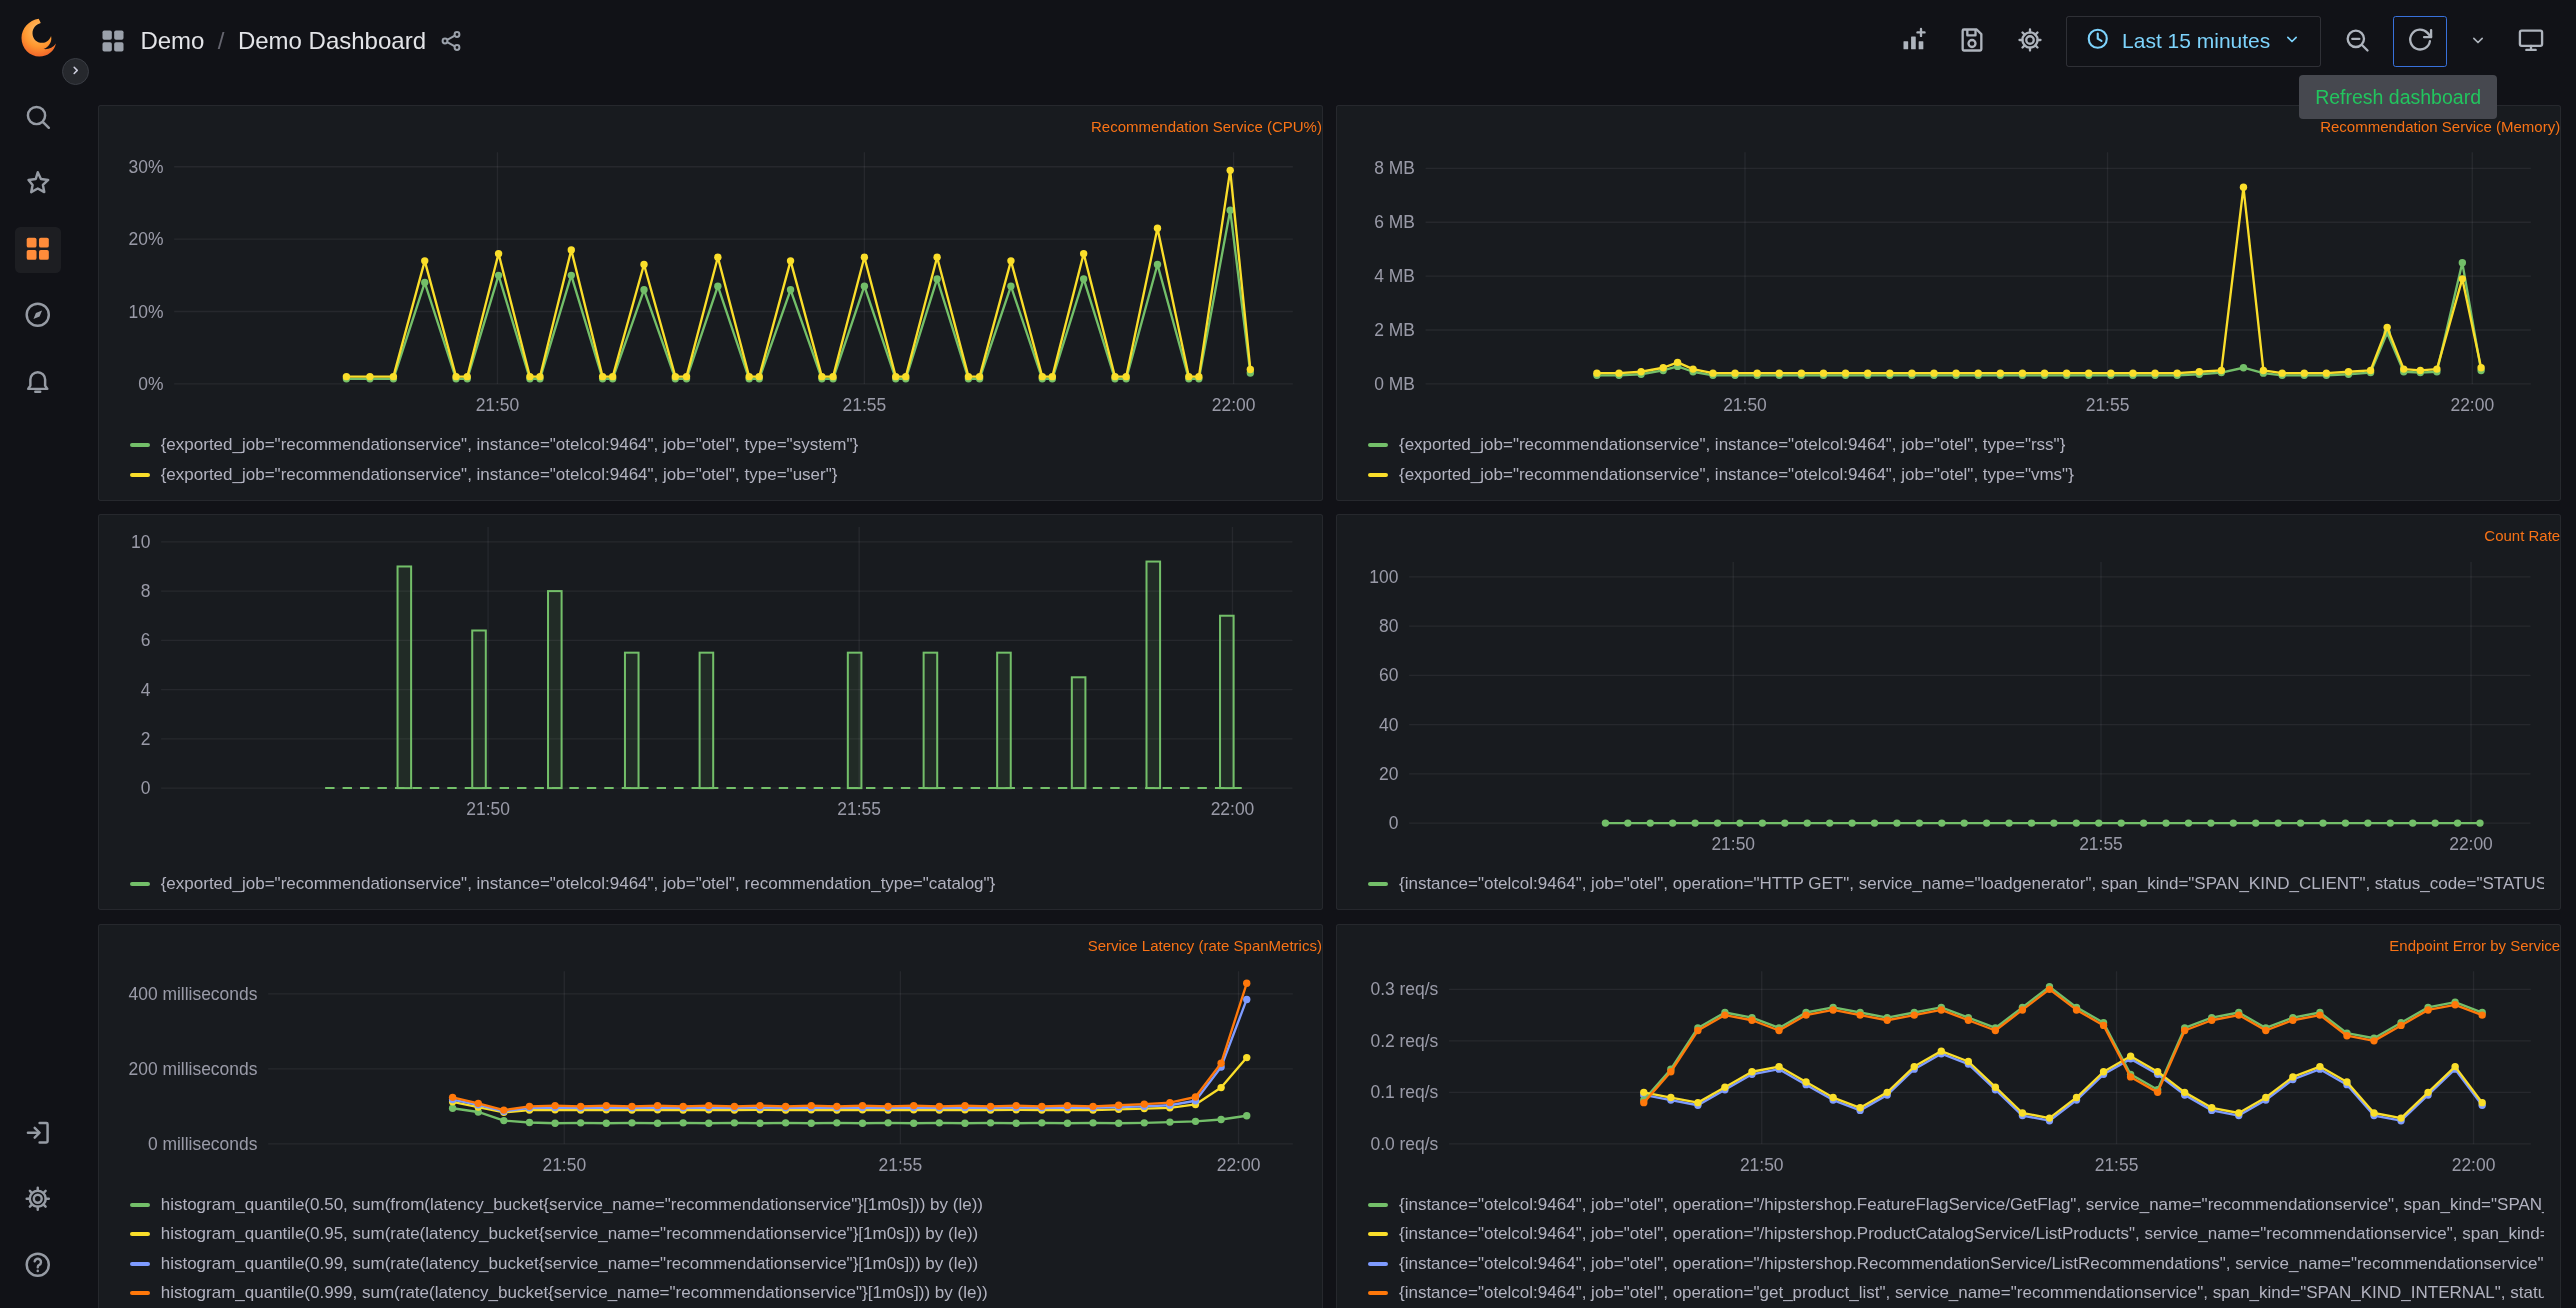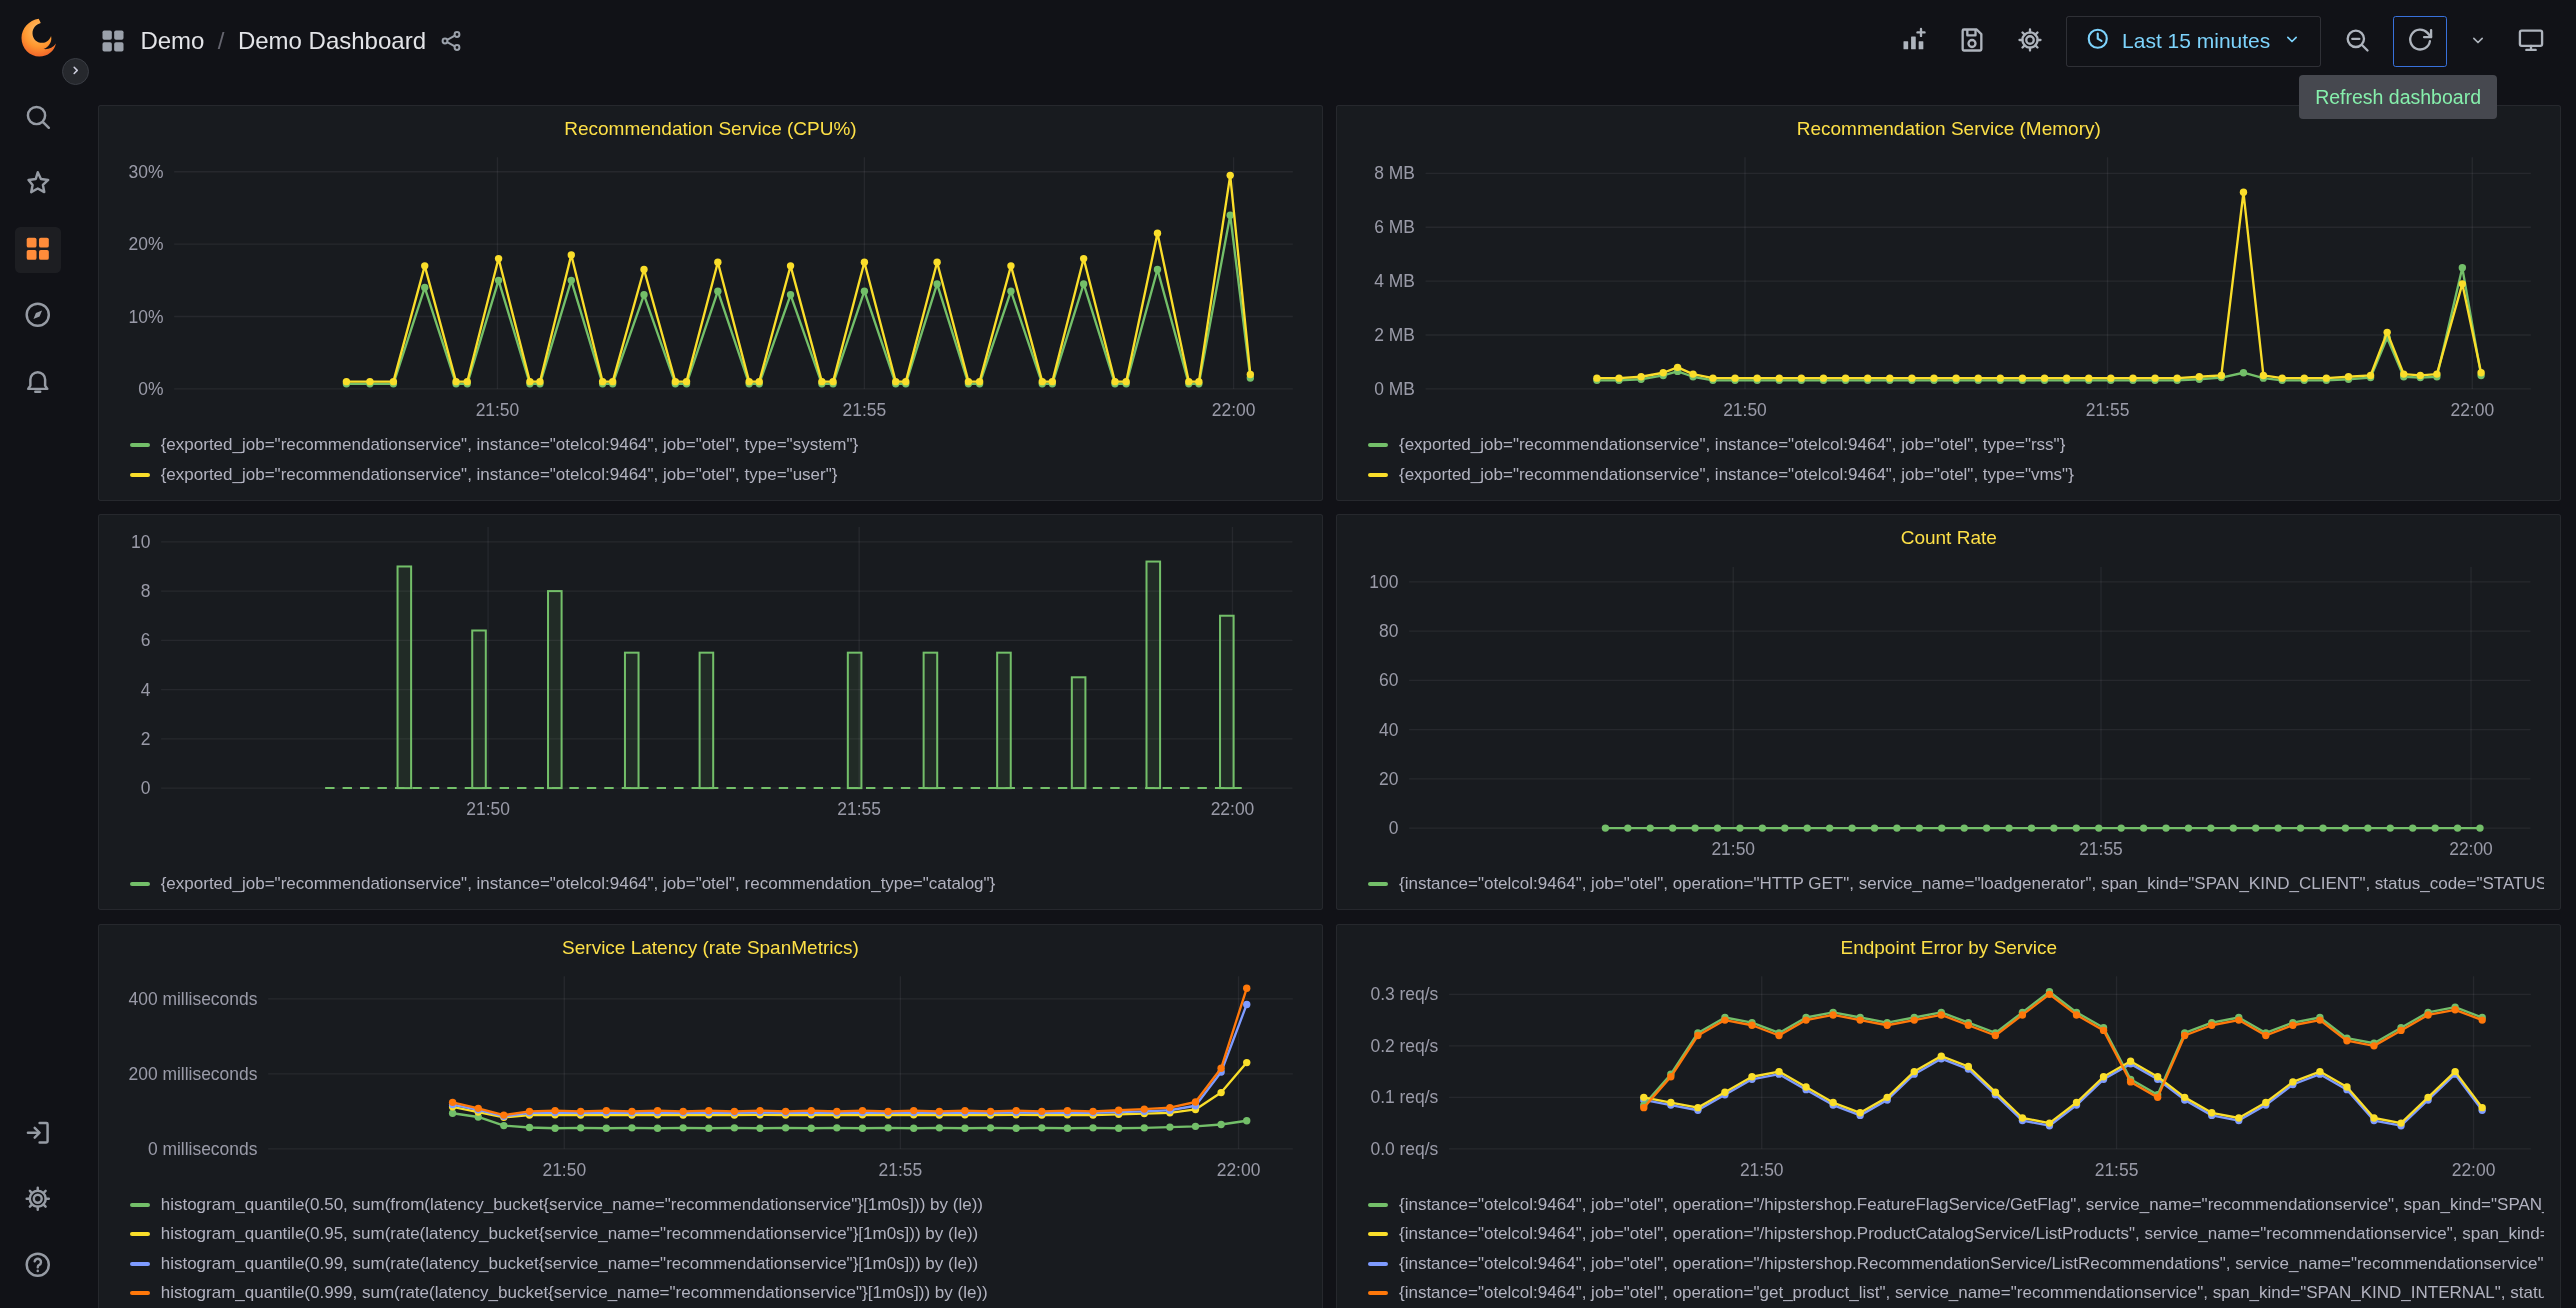--- a/index.html
+++ b/index.html
@@ -29,25 +29,25 @@
   .toolbar{display:flex;align-items:center;gap:14.8px;}
   .tbtn{display:flex;align-items:center;justify-content:center;background:transparent;border:0;color:#aeb4bd;height:51px;min-width:43px;border-radius:2.7px;cursor:pointer;padding:0 5.4px;}
   .tbtn svg{width:28px;height:28px;}
   .time-btn{border:1.3px solid rgba(204,204,220,.16);padding:0 17.5px;gap:12px;font-size:21px;color:#7dd3fc;font-family:inherit;}
   .time-btn svg{width:25.5px;height:25.5px;}
   .time-btn .chev svg{width:20px;height:20px;}
   .refresh-btn{border:1.3px solid #3871dc;width:54px;min-width:54px;}
   .caret-btn{min-width:32px;padding:0;}
   .caret-btn svg{width:20px;height:20px;}
   
-  .tooltip{position:absolute;top:75px;right:79px;background:#46484f;color:#86efac;font-size:19.5px;padding:10.7px 16px;border-radius:4px;z-index:20;white-space:nowrap;}
+  .tooltip{position:absolute;top:75px;right:79px;background:#46484f;color:#22c55e;font-size:19.5px;padding:10.7px 16px;border-radius:4px;z-index:20;white-space:nowrap;}
   
   .grid{position:absolute;left:98px;top:105px;right:14.8px;display:grid;grid-template-columns:1fr 1fr;grid-template-rows:396px 396px 396px;gap:13.4px;}
   .panel{background:#181b1f;border:1.3px solid rgba(204,204,220,.08);border-radius:2.7px;display:flex;flex-direction:column;min-width:0;overflow:hidden;box-sizing:border-box;}
-  .panel-title{margin:0;text-align:center;font-size:19px;font-weight:500;color:#fde047;padding:12px 0 5.4px;flex:0 0 auto;cursor:pointer;}
+  .panel-title{margin:0;text-align:right;font-size:15px;font-weight:500;color:#f97316;padding:12px 0 5.4px;flex:0 0 auto;cursor:pointer;}
   .chart{flex:1 1 auto;min-height:0;position:relative;margin:0 8px;}
   .chart svg{position:absolute;left:0;top:0;}
   .legend{flex:0 0 auto;padding:2.7px 16px 10.7px 31px;min-width:0;}
   .legend-item{display:flex;align-items:center;gap:10.7px;height:29.5px;min-width:0;cursor:pointer;}
   .swatch{flex:0 0 auto;width:20px;height:4px;border-radius:2px;background:#888;}
   .legend-text{font-size:17px;color:rgba(204,204,220,.85);white-space:nowrap;overflow:hidden;min-width:0;}
 </style>
 </head>
 <body>
 

